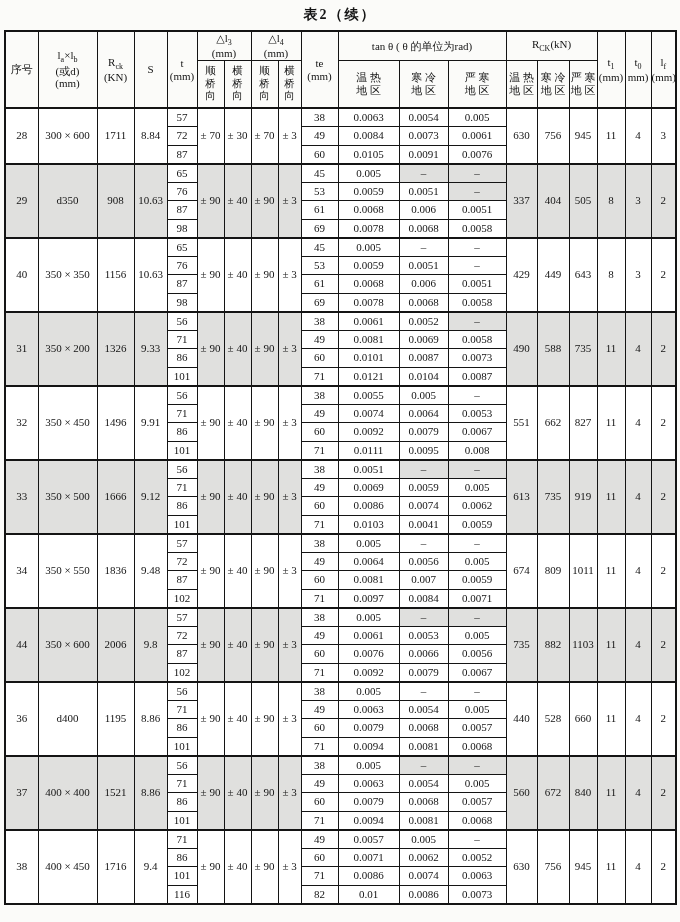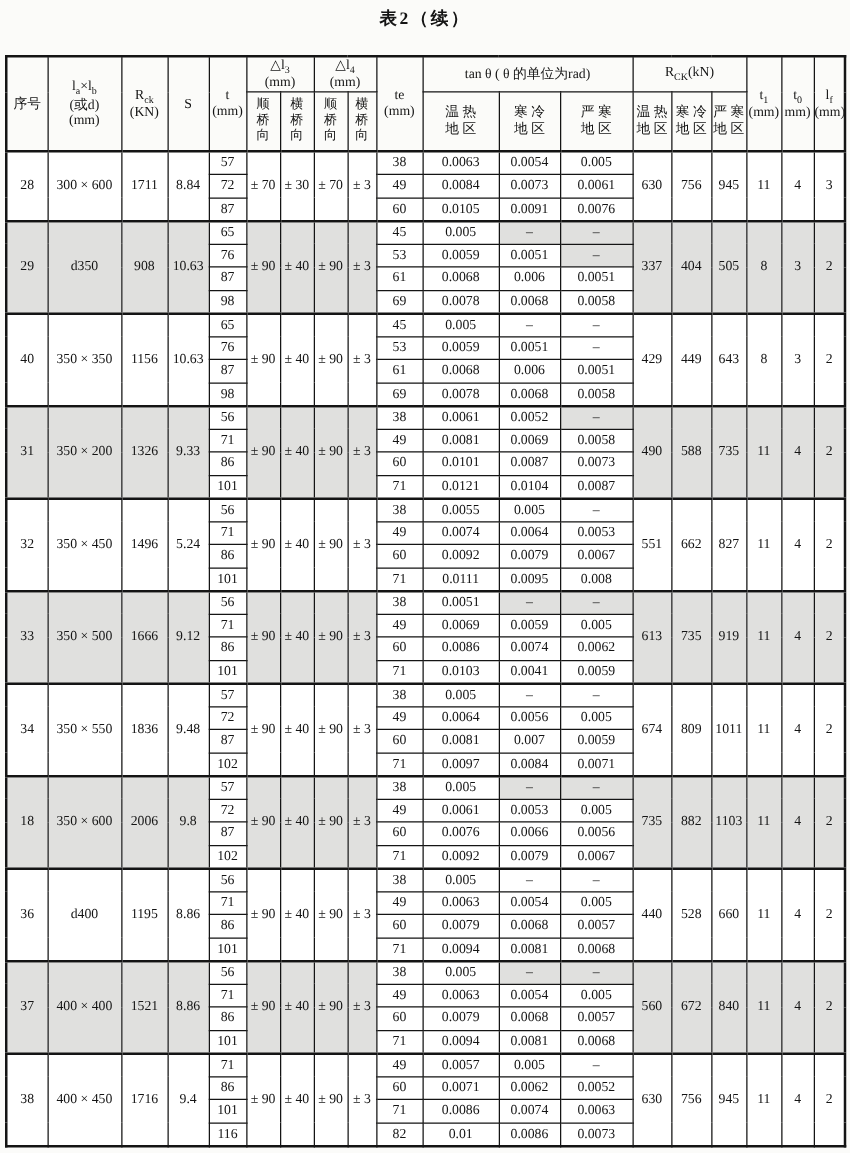--- a/index.html
+++ b/index.html
@@ -10,21 +10,21 @@
     color:#141414;
     -webkit-font-smoothing:antialiased;
   }
   .page{position:relative;width:680px;height:922px;overflow:hidden;}
   .title{
     text-align:center;
     font-size:14px;
     font-weight:bold;
     letter-spacing:2px;
     padding-top:6px;
-    margin-bottom:20px;
+    margin-bottom:6px;
   }
   table.main{
     border-collapse:collapse;
     table-layout:fixed;
     width:671px;
     margin-left:4px;
     border:2px solid #141414;
   }
   th,td{
     border:1px solid #141414;
@@ -263,21 +263,21 @@
           <td class="val">101</td>
           <td class="val">71</td>
           <td class="val">0.0121</td>
           <td class="val">0.0104</td>
           <td class="val">0.0087</td>
         </tr>
         <tr class="plain group-start">
           <td class="band" rowspan="4">32</td>
           <td class="band" rowspan="4">350 × 450</td>
           <td class="band" rowspan="4">1496</td>
-          <td class="band" rowspan="4">5.24</td>
+          <td class="band" rowspan="4">9.91</td>
           <td class="val">56</td>
           <td class="band" rowspan="4">± 90</td>
           <td class="band" rowspan="4">± 40</td>
           <td class="band" rowspan="4">± 90</td>
           <td class="band" rowspan="4">± 3</td>
           <td class="val">38</td>
           <td class="val">0.0055</td>
           <td class="val">0.005</td>
           <td class="dashcell">–</td>
           <td class="band" rowspan="4">551</td>
@@ -386,21 +386,21 @@
           <td class="val">0.0059</td>
         </tr>
         <tr class="plain">
           <td class="val">102</td>
           <td class="val">71</td>
           <td class="val">0.0097</td>
           <td class="val">0.0084</td>
           <td class="val">0.0071</td>
         </tr>
         <tr class="shaded group-start">
-          <td class="band" rowspan="4">18</td>
+          <td class="band" rowspan="4">44</td>
           <td class="band" rowspan="4">350 × 600</td>
           <td class="band" rowspan="4">2006</td>
           <td class="band" rowspan="4">9.8</td>
           <td class="val">57</td>
           <td class="band" rowspan="4">± 90</td>
           <td class="band" rowspan="4">± 40</td>
           <td class="band" rowspan="4">± 90</td>
           <td class="band" rowspan="4">± 3</td>
           <td class="val">38</td>
           <td class="val">0.005</td>

